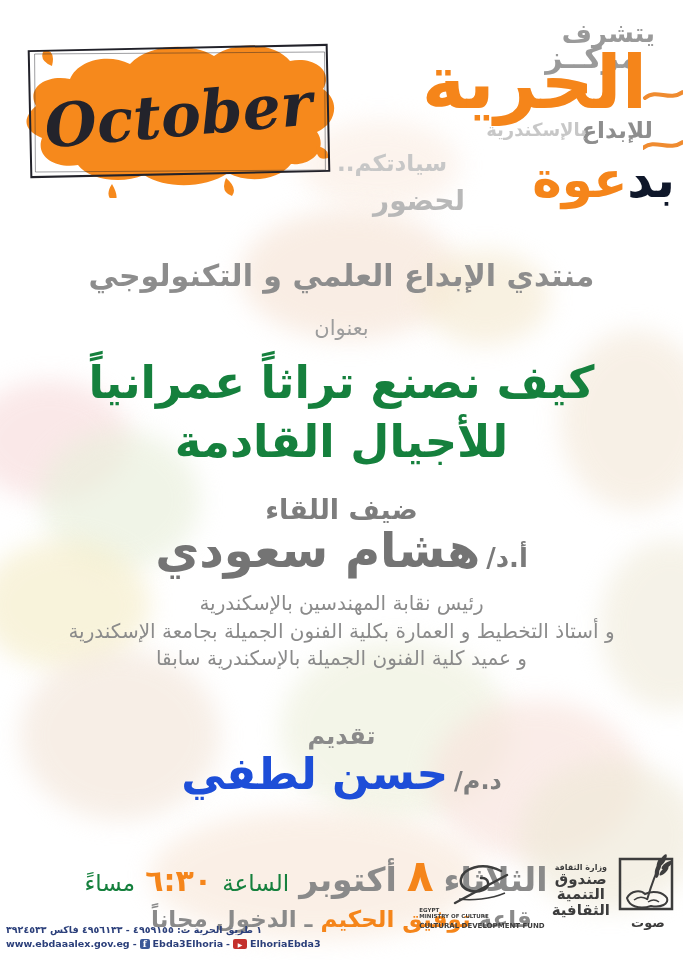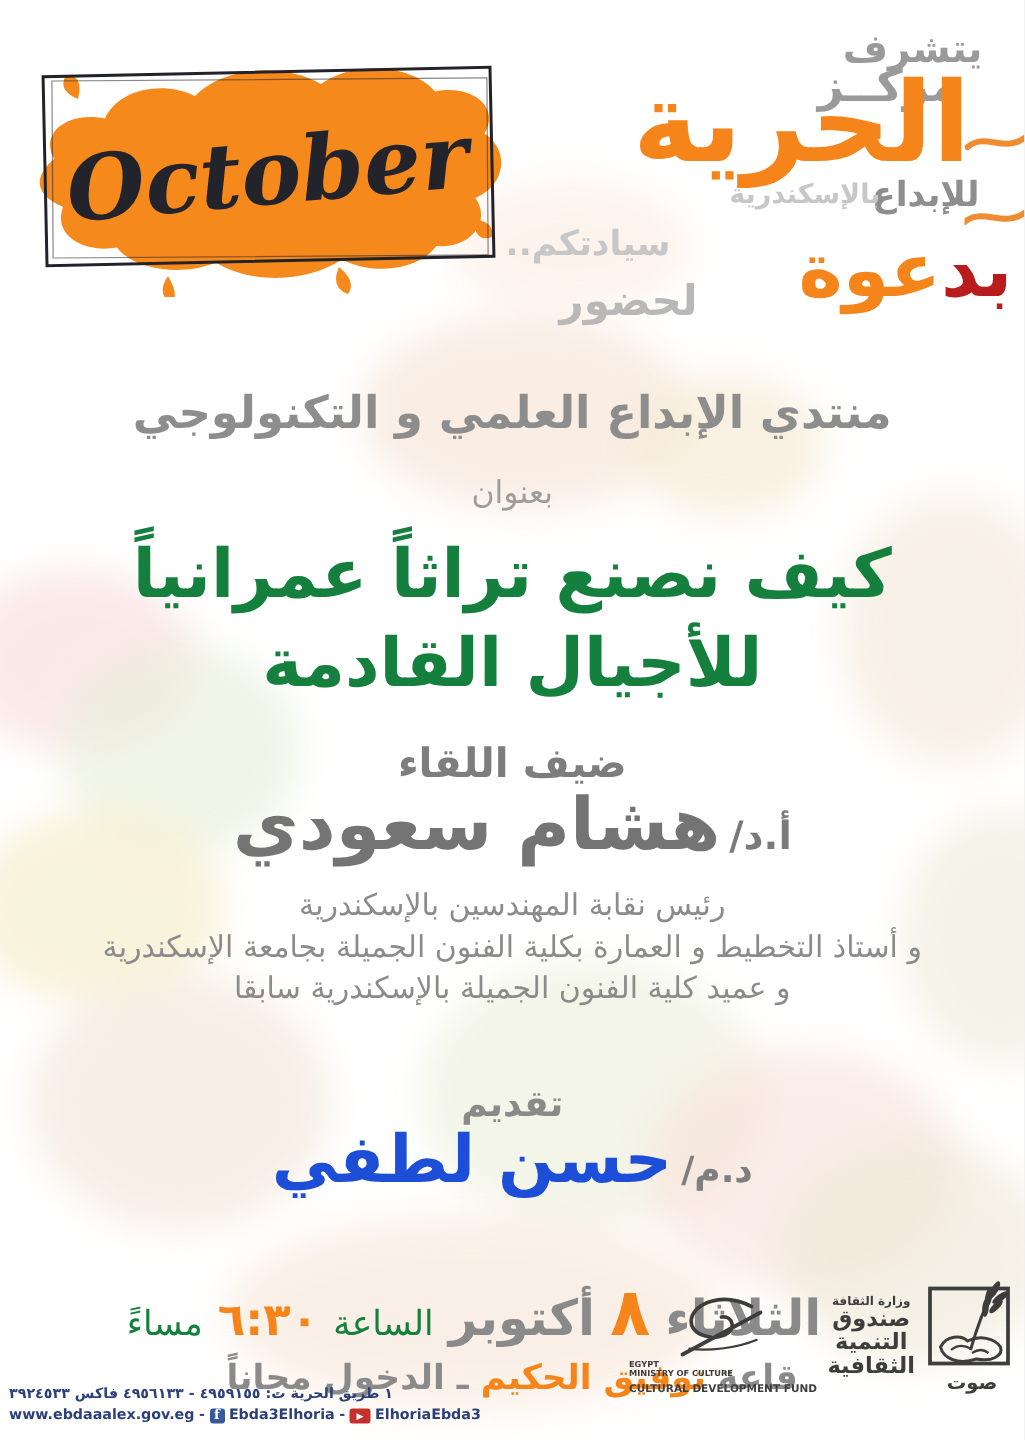--- a/index.html
+++ b/index.html
@@ -95,21 +95,21 @@
     <path d="M0,62 C12,52 26,66 40,56" fill="none" stroke="#ef8b30" stroke-width="4" stroke-linecap="round"></path>
   </svg>
 
   <div>
     <div class="abs ar h-gray" style="right:28px;top:18px;font-size:26px;">يتشرف</div>
     <div class="abs ar h-gray" style="right:44px;top:40px;font-size:30px;">مركــز</div>
     <div class="abs ar orange" style="right:36px;top:42px;font-size:74px;font-weight:900;line-height:1.1;">الحرية</div>
     <div class="abs ar" style="right:30px;top:117px;font-size:23px;font-weight:bold;color:#8e8e8e;">للإبداع</div>
     <div class="abs ar h-light" style="right:96px;top:119px;font-size:18px;font-weight:600;">بالإسكندرية</div>
     <div class="abs ar h-light" style="right:236px;top:150px;font-size:23px;">سيادتكم..</div>
-    <div class="abs ar" style="right:8px;top:150px;font-size:50px;font-weight:900;line-height:1.2;"><span style="color:#b91c1c;">بد</span><span class="orange">عوة</span></div>
+    <div class="abs ar" style="right:8px;top:150px;font-size:50px;font-weight:900;line-height:1.2;"><span style="color:#0f172a;">بد</span><span class="orange">عوة</span></div>
     <div class="abs ar" style="right:218px;top:184px;font-size:28px;font-weight:bold;color:#b8b8b8;">لحضور</div>
   </div>
 
   <div class="abs center ar forum-title">منتدي الإبداع العلمي و التكنولوجي</div>
   <div class="abs center ar titled">بعنوان</div>
 
   <div class="abs center ar headline">
     <div>كيف نصنع تراثاً عمرانياً</div>
     <div>للأجيال القادمة</div>
   </div>

